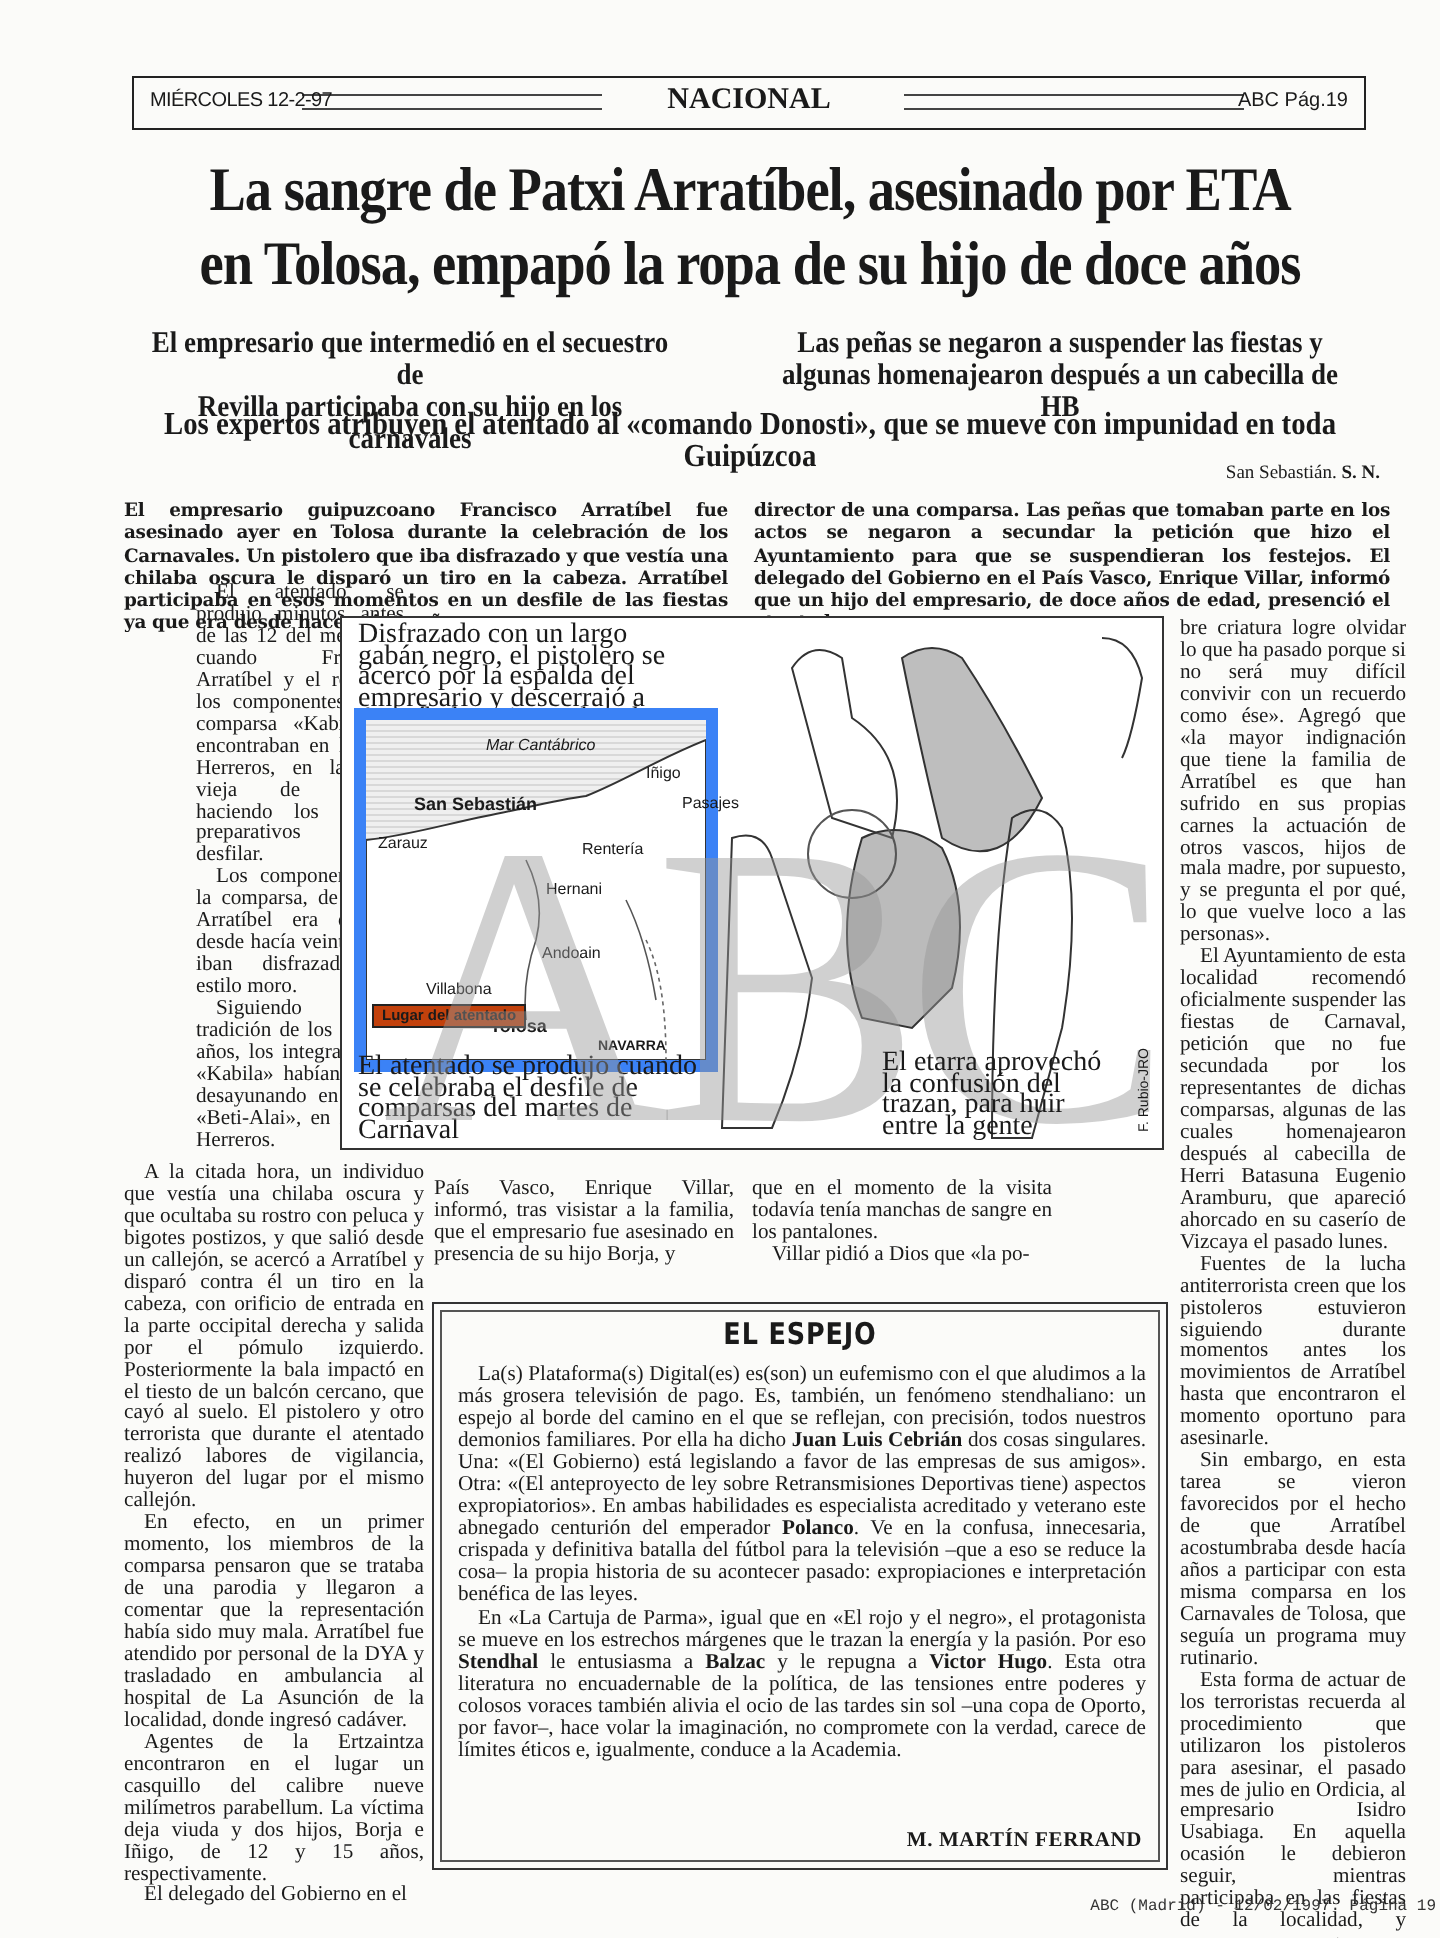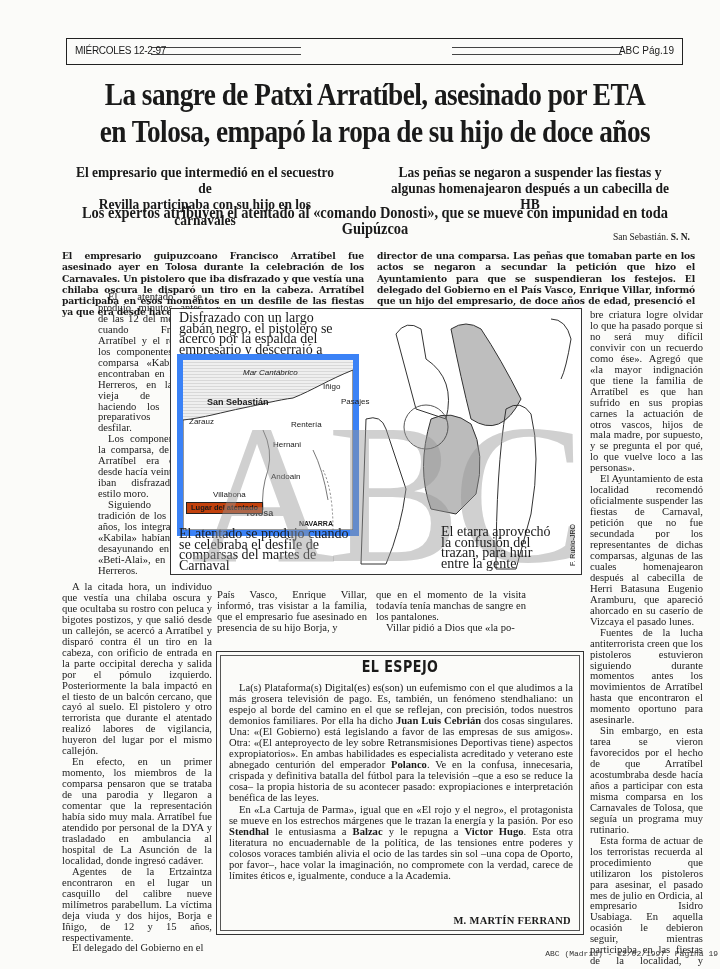--- a/index.html
+++ b/index.html
@@ -41,20 +41,21 @@
   .footer{left:4px;top:936px;width:714px;font-family:"Liberation Mono",monospace;font-size:6.4px;line-height:7.2px;color:#333;white-space:pre-wrap;}
   .footer .f1{font-size:8px;text-align:right;}
 </style>
 </head>
 <body>
 
 <div class="abs topband">
   <div class="rule" style="left:84px;width:150px;"></div>
   <div class="rule" style="left:385px;width:170px;"></div>
   <span class="date">MIÉRCOLES 12-2-97</span>
+  <div class="sect"><span>NACIONAL</span></div>
   <span class="page">ABC Pág.19</span>
 </div>
 
 <div class="abs headline">
   <div>La sangre de Patxi Arratíbel, asesinado por ETA</div>
   <div>en Tolosa, empapó la ropa de su hijo de doce años</div>
 </div>
 
 <div class="abs sub" style="left:60px;top:164px;width:290px;">
   <div>El empresario que intermedió en el secuestro de</div>

